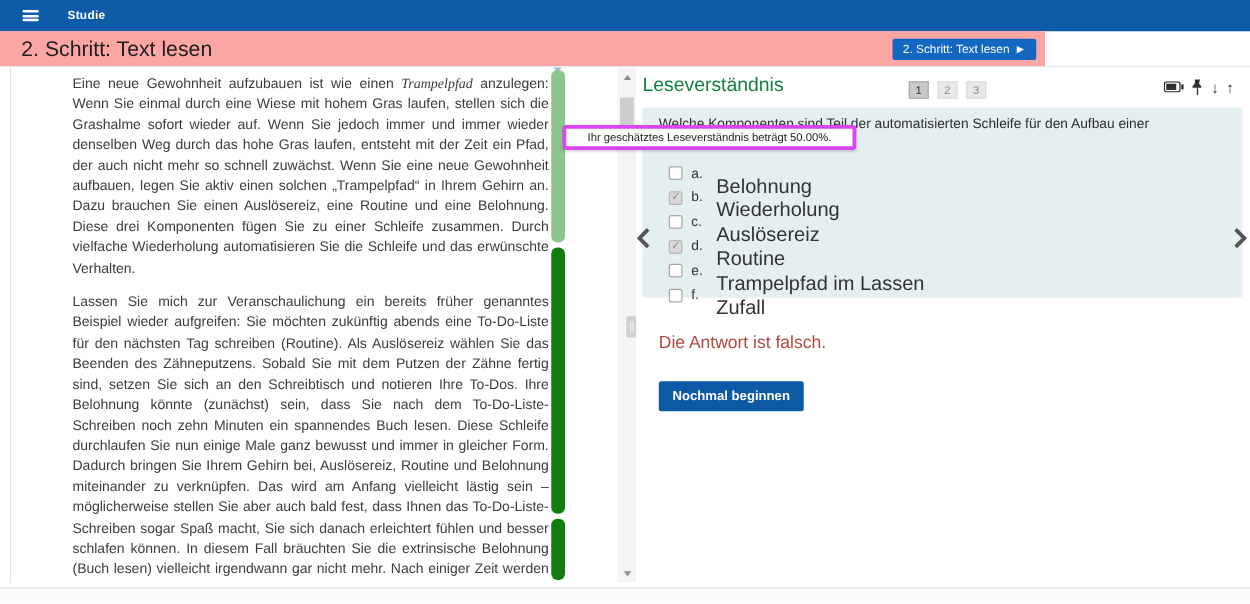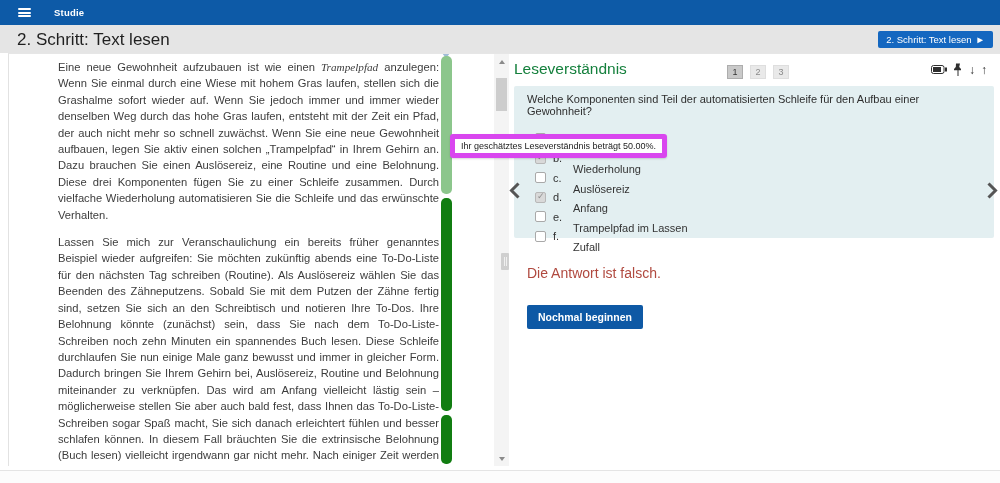--- a/index.html
+++ b/index.html
@@ -10,21 +10,21 @@
   
   .topbar { position:absolute; left:0; top:0; width:1000px; height:25px;
             background:#0d5aa7; display:flex; align-items:center; }
   .hamburger { margin-left:18px; width:13px; height:9px; display:flex;
                flex-direction:column; justify-content:space-between; cursor:pointer; }
   .hamburger span { display:block; height:2px; background:#fff; border-radius:1px; }
   .topbar-title { color:#fff; font-size:9.5px; font-weight:bold; margin-left:23px;
                   letter-spacing:.2px; }
 
   
-  .header { position:absolute; left:0; top:25px; width:1000px; height:28px; background:#e5e5e5; }
+  .header { position:absolute; left:0; top:25px; width:836px; height:28px; background:#fca5a5; }
   .page-title { position:absolute; left:17px; top:5px; font-size:17px; color:#1f1f1f; }
   .step-btn { position:absolute; right:7px; top:6px; height:17px; background:#1467c0;
               color:#fff; font-size:9.5px; border:none; border-radius:2px;
               padding:0 8px; display:flex; align-items:center; gap:4px; cursor:pointer; }
 
   
   .content { position:absolute; left:8px; top:53px; width:992px; height:413px;
              border-left:1px solid #e2e2e2; border-top:1px solid #e6e6e6; background:#fff; }
   .bottom-strip { position:absolute; left:0; top:470px; width:1000px; height:13px;
                   background:#fcfcfc; border-top:1px solid #e4e4e4; }
@@ -55,22 +55,22 @@
   .sb-btn.up { top:0; } .sb-btn.down { bottom:0; }
   .tri-up { width:0; height:0; border-left:3.5px solid transparent;
             border-right:3.5px solid transparent; border-bottom:4.5px solid #8a8a8a; }
   .tri-down { width:0; height:0; border-left:3.5px solid transparent;
               border-right:3.5px solid transparent; border-top:4.5px solid #8a8a8a; }
   .sb-thumb { position:absolute; left:2px; top:24px; width:11px; height:33px;
               background:#cdcdcd; cursor:pointer; }
 
   
   .tooltip { position:absolute; left:441px; top:46px; z-index:10; background:#fefefe;
-             border:5px solid #d946ef; border-radius:3px; padding:2px 6px;
-             font-size:9px; color:#222; white-space:nowrap; box-shadow:0 1px 2px rgba(0,0,0,.15);margin-top:34px; }
+             border:3px solid #d946ef; border-radius:3px; padding:2px 17px;
+             font-size:9px; color:#222; white-space:nowrap; box-shadow:0 1px 2px rgba(0,0,0,.15); }
 
   
   .resize-handle { position:absolute; left:492px; top:199px; width:8px; height:17px;
                    background:#cfcfcf; border-radius:1px; cursor:col-resize;
                    display:flex; align-items:center; justify-content:center; gap:1px; }
   .resize-handle i { display:block; width:1px; height:9px; background:#f0f0f0; }
 
   
   .quiz-panel { position:absolute; left:500px; top:0; width:492px; height:412px; background:#fff; }
   .quiz-title { position:absolute; left:5px; top:6px; font-size:15.5px; color:#15803d; }
@@ -88,21 +88,21 @@
                    background:#e3eff1; border-radius:2px; }
   .question-text { padding:7px 14px 0 13px; font-size:11px; color:#2e2e2e; }
   .options { margin:12px 0 0 21px; }
   .option-row { display:flex; align-items:center; height:19.5px; cursor:pointer; }
   .cbx { width:11px; height:11px; background:#fff; border:1px solid #a9a9a9;
          border-radius:2px; position:relative; flex:0 0 11px; }
   .option-row.checked .cbx { background:#d9d9d9; border-color:#b8b8b8; }
   .option-row.checked .cbx::after { content:"✓"; position:absolute; left:1px; top:-2px;
                                     font-size:9px; color:#8f8f8f; }
   .opt-letter { margin-left:7px; width:16px; font-size:11px; color:#333; }
-  .opt-label { margin-left:4px; font-size:11px; color:#333;margin-top:22px; }
+  .opt-label { margin-left:4px; font-size:16px; color:#333;margin-top:22px; }
 
   .chev { position:absolute; top:128px; cursor:pointer; }
   .chev.left { left:0px; } .chev.right { right:3px; }
 
   .feedback { position:absolute; left:18px; top:211px; font-size:14px; color:#b0493f; }
   .retry-btn { position:absolute; left:18px; top:211px; background:#0e59a5; color:#fff;
                border:none; border-radius:2px; font-size:10.5px; padding:6px 11px;
                cursor:pointer; font-weight:bold;margin-top:40px; }
 </style>
 </head>
@@ -202,21 +202,21 @@
             <span class="opt-label">Wiederholung</span>
           </div>
           <div class="option-row">
             <span class="cbx"></span>
             <span class="opt-letter">c.</span>
             <span class="opt-label">Auslösereiz</span>
           </div>
           <div class="option-row checked">
             <span class="cbx"></span>
             <span class="opt-letter">d.</span>
-            <span class="opt-label">Anfang</span>
+            <span class="opt-label">Routine</span>
           </div>
           <div class="option-row">
             <span class="cbx"></span>
             <span class="opt-letter">e.</span>
             <span class="opt-label">Trampelpfad im Lassen</span>
           </div>
           <div class="option-row">
             <span class="cbx"></span>
             <span class="opt-letter">f.</span>
             <span class="opt-label">Zufall</span>

